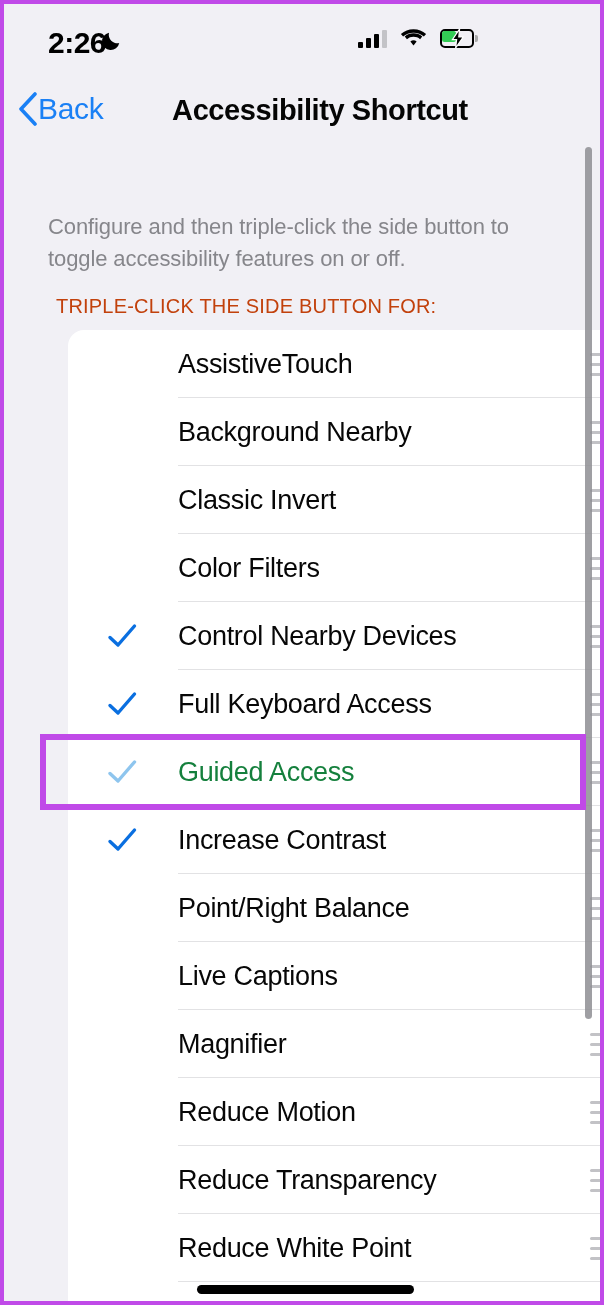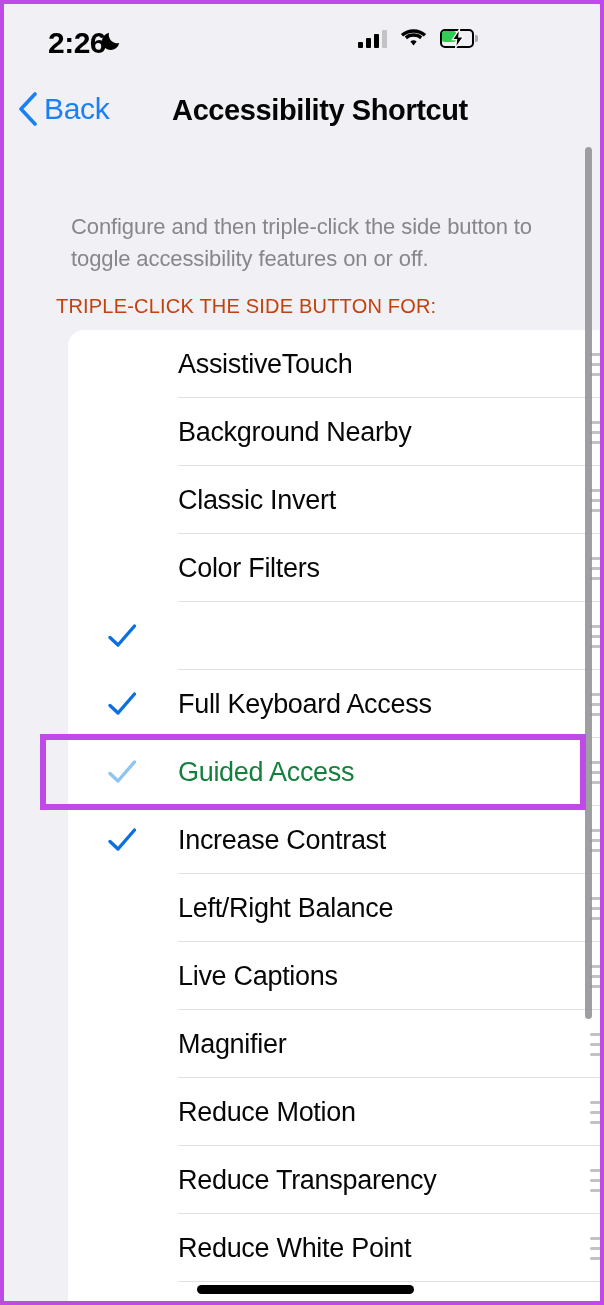--- a/index.html
+++ b/index.html
@@ -50,36 +50,36 @@
     background:#aaa; border-radius:0 2px 2px 0;
   }
   #battery-bolt { position:absolute; left:9px; top:0px; width:18px; height:19px; }
 
   
   #navbar {
     position:absolute; left:0; top:72px; width:596px; height:72px;
   }
   #back-button {
     position:absolute; left:14px; top:16px;
-    display:flex; align-items:center; gap:6px;
+    display:flex; align-items:center; gap:0;
     cursor:pointer;
   }
   #back-chevron { width:20px; height:34px; }
   #back-label {
     font-size:30px; color:#1a80f5; letter-spacing:-0.3px;
   }
   #page-title {
     position:absolute; left:0; top:18px; width:600px;
     text-align:center; padding-left:32px;
     font-size:29px; font-weight:700; color:#050505; letter-spacing:-0.4px;
   }
 
   
   #description {
-    position:absolute; left:67px; top:207px; width:470px;
+    position:absolute; left:44px; top:207px; width:470px;
     font-size:22px; line-height:1.45; color:#86868b; letter-spacing:-0.1px;
   }
   #section-header {
     position:absolute; left:52px; top:291px;
     font-size:20px; color:#c2410c; letter-spacing:0.2px;
   }
 
   
   #list-card {
     position:absolute; left:28px; top:326px; width:596px;
@@ -232,20 +232,21 @@
           <span class="handle-bar"></span>
         </div>
         <div class="row-sep"></div>
       </div>
       <div class="row">
         <div class="row-check">
           <svg class="check-svg" viewBox="0 0 32 32">
             <path d="M4 17.5L12 25 28.5 6" fill="none" stroke="#0a6fe0" stroke-width="3.4" stroke-linecap="round" stroke-linejoin="round"></path>
           </svg>
         </div>
+        <div class="row-label">Control Nearby Devices</div>
         <div class="row-handle">
           <span class="handle-bar"></span>
           <span class="handle-bar"></span>
           <span class="handle-bar"></span>
         </div>
         <div class="row-sep"></div>
       </div>
       <div class="row">
         <div class="row-check">
           <svg class="check-svg" viewBox="0 0 32 32">
@@ -283,21 +284,21 @@
         <div class="row-label">Increase Contrast</div>
         <div class="row-handle">
           <span class="handle-bar"></span>
           <span class="handle-bar"></span>
           <span class="handle-bar"></span>
         </div>
         <div class="row-sep"></div>
       </div>
       <div class="row">
         <div class="row-check"></div>
-        <div class="row-label">Left/Right Balance</div>
+        <div class="row-label">Point/Right Balance</div>
         <div class="row-handle">
           <span class="handle-bar"></span>
           <span class="handle-bar"></span>
           <span class="handle-bar"></span>
         </div>
         <div class="row-sep"></div>
       </div>
       <div class="row">
         <div class="row-check"></div>
         <div class="row-label">Live Captions</div>

